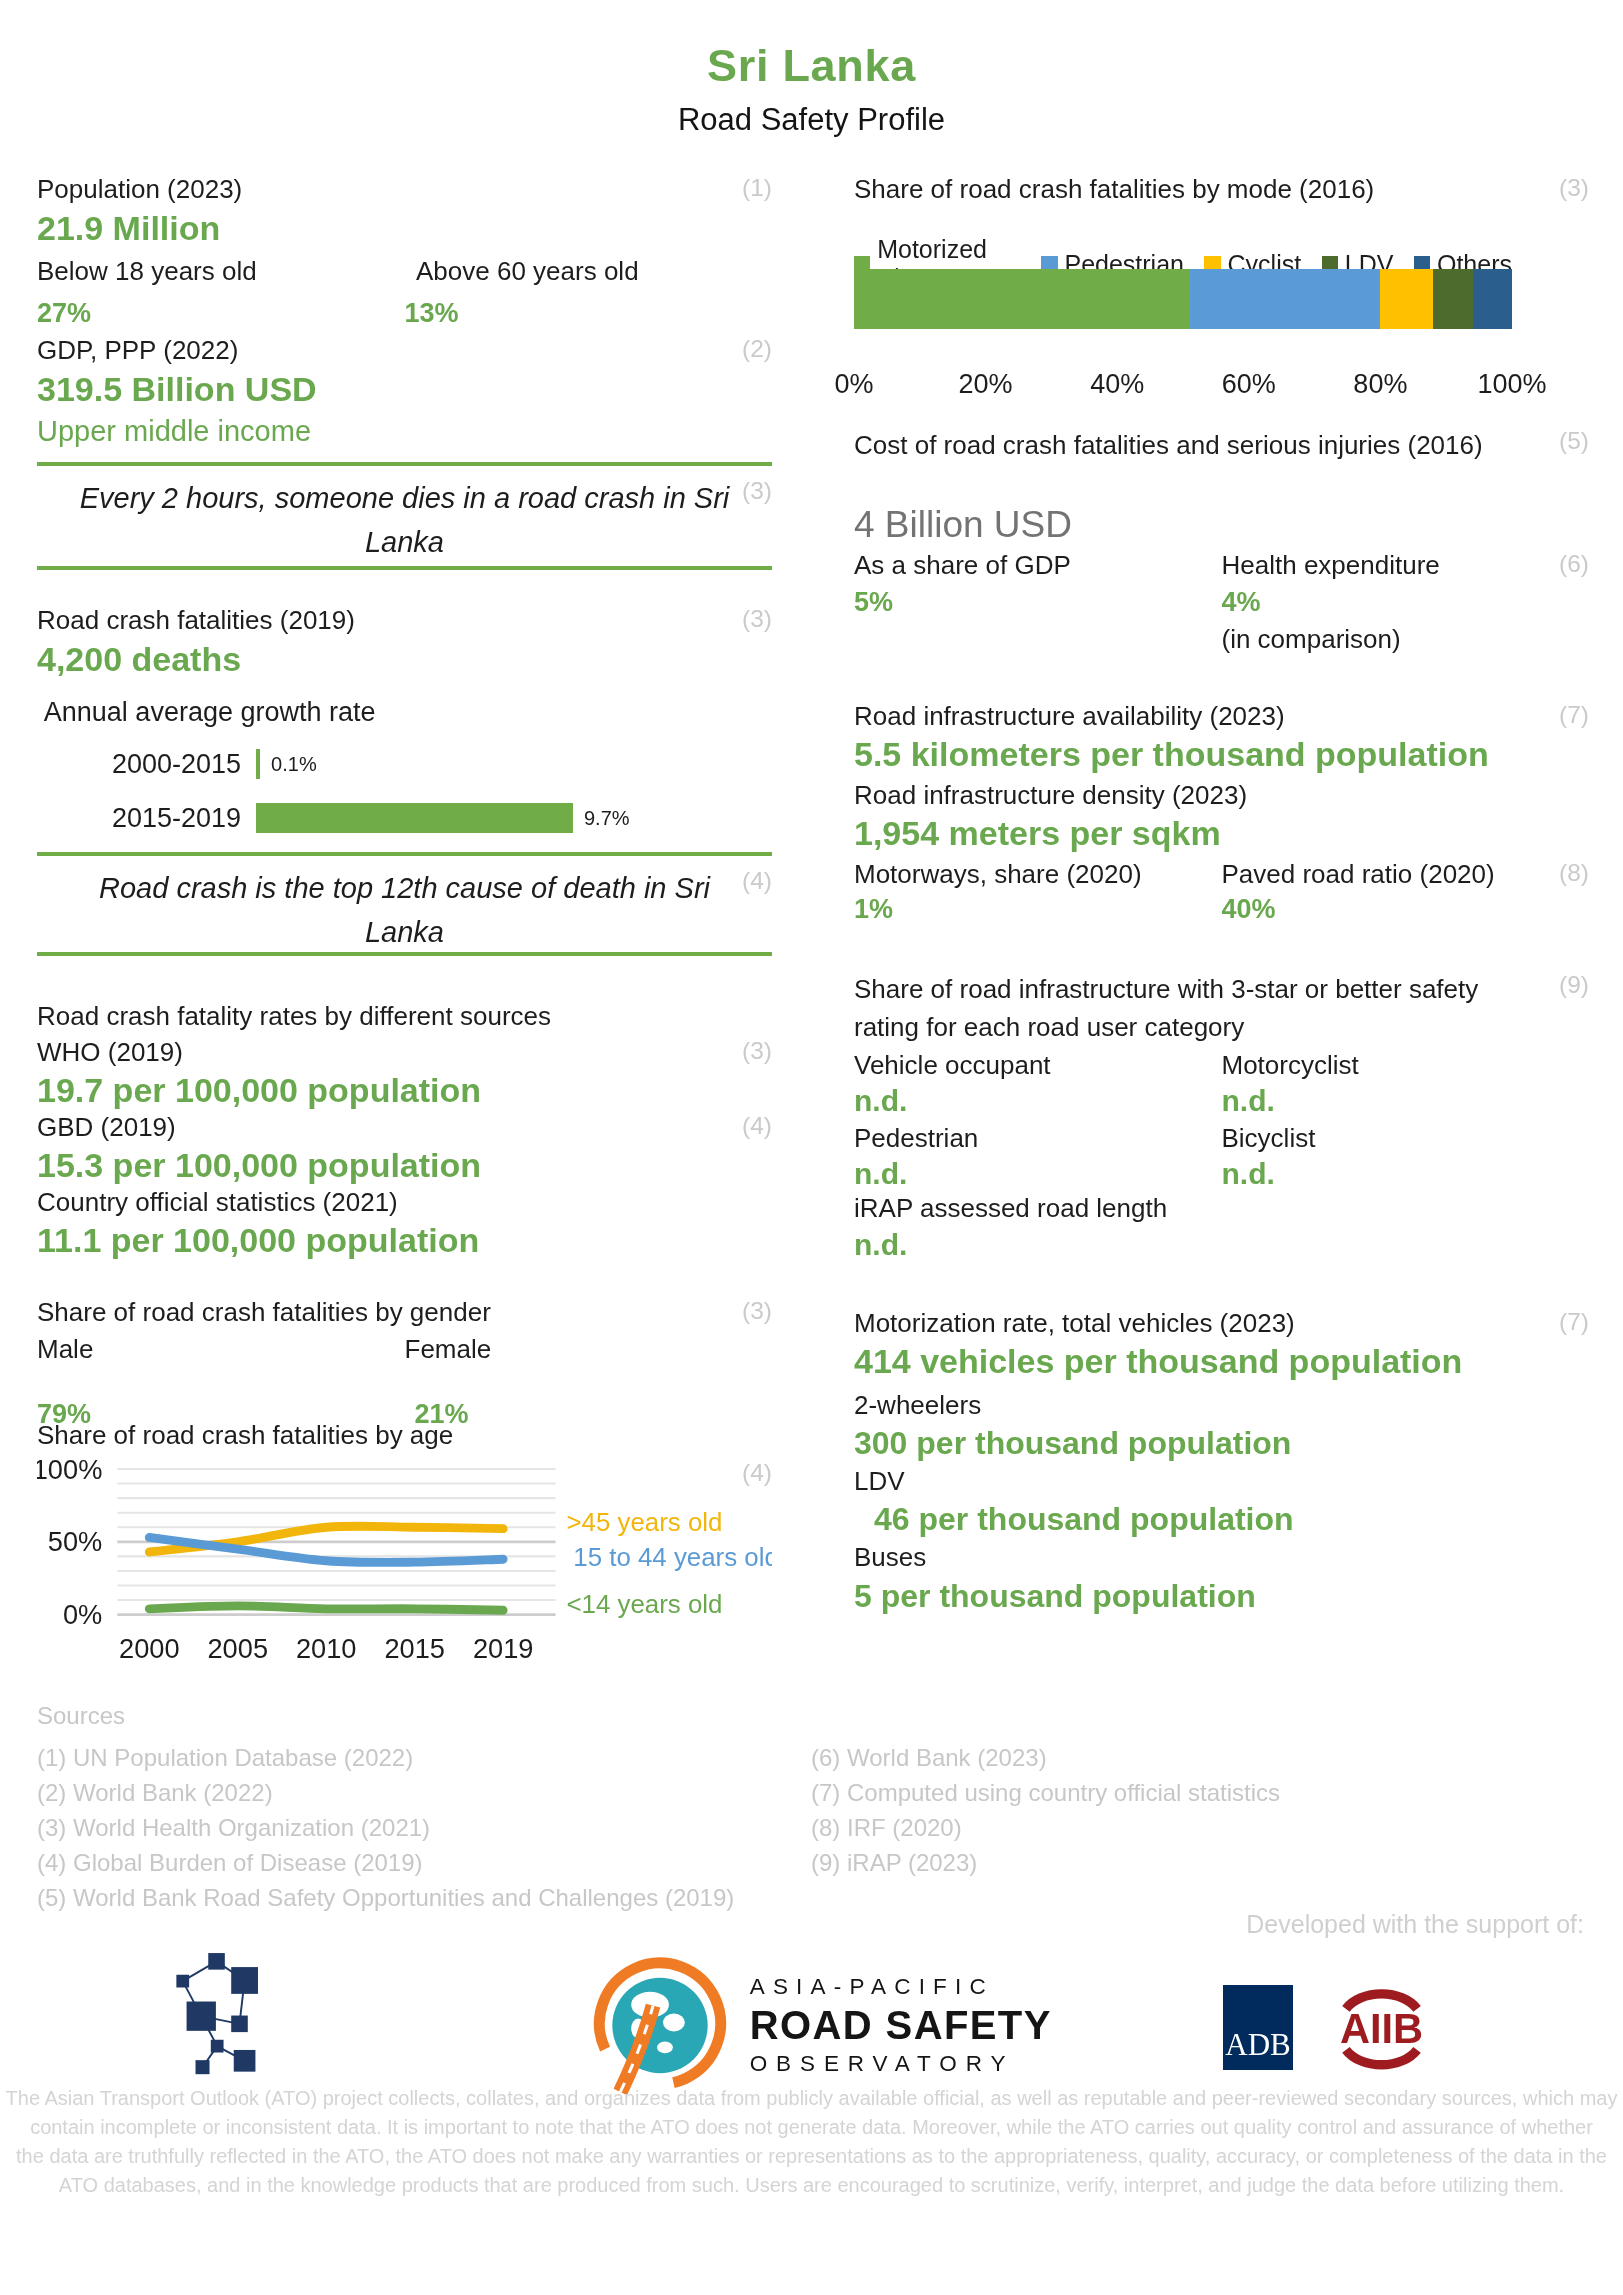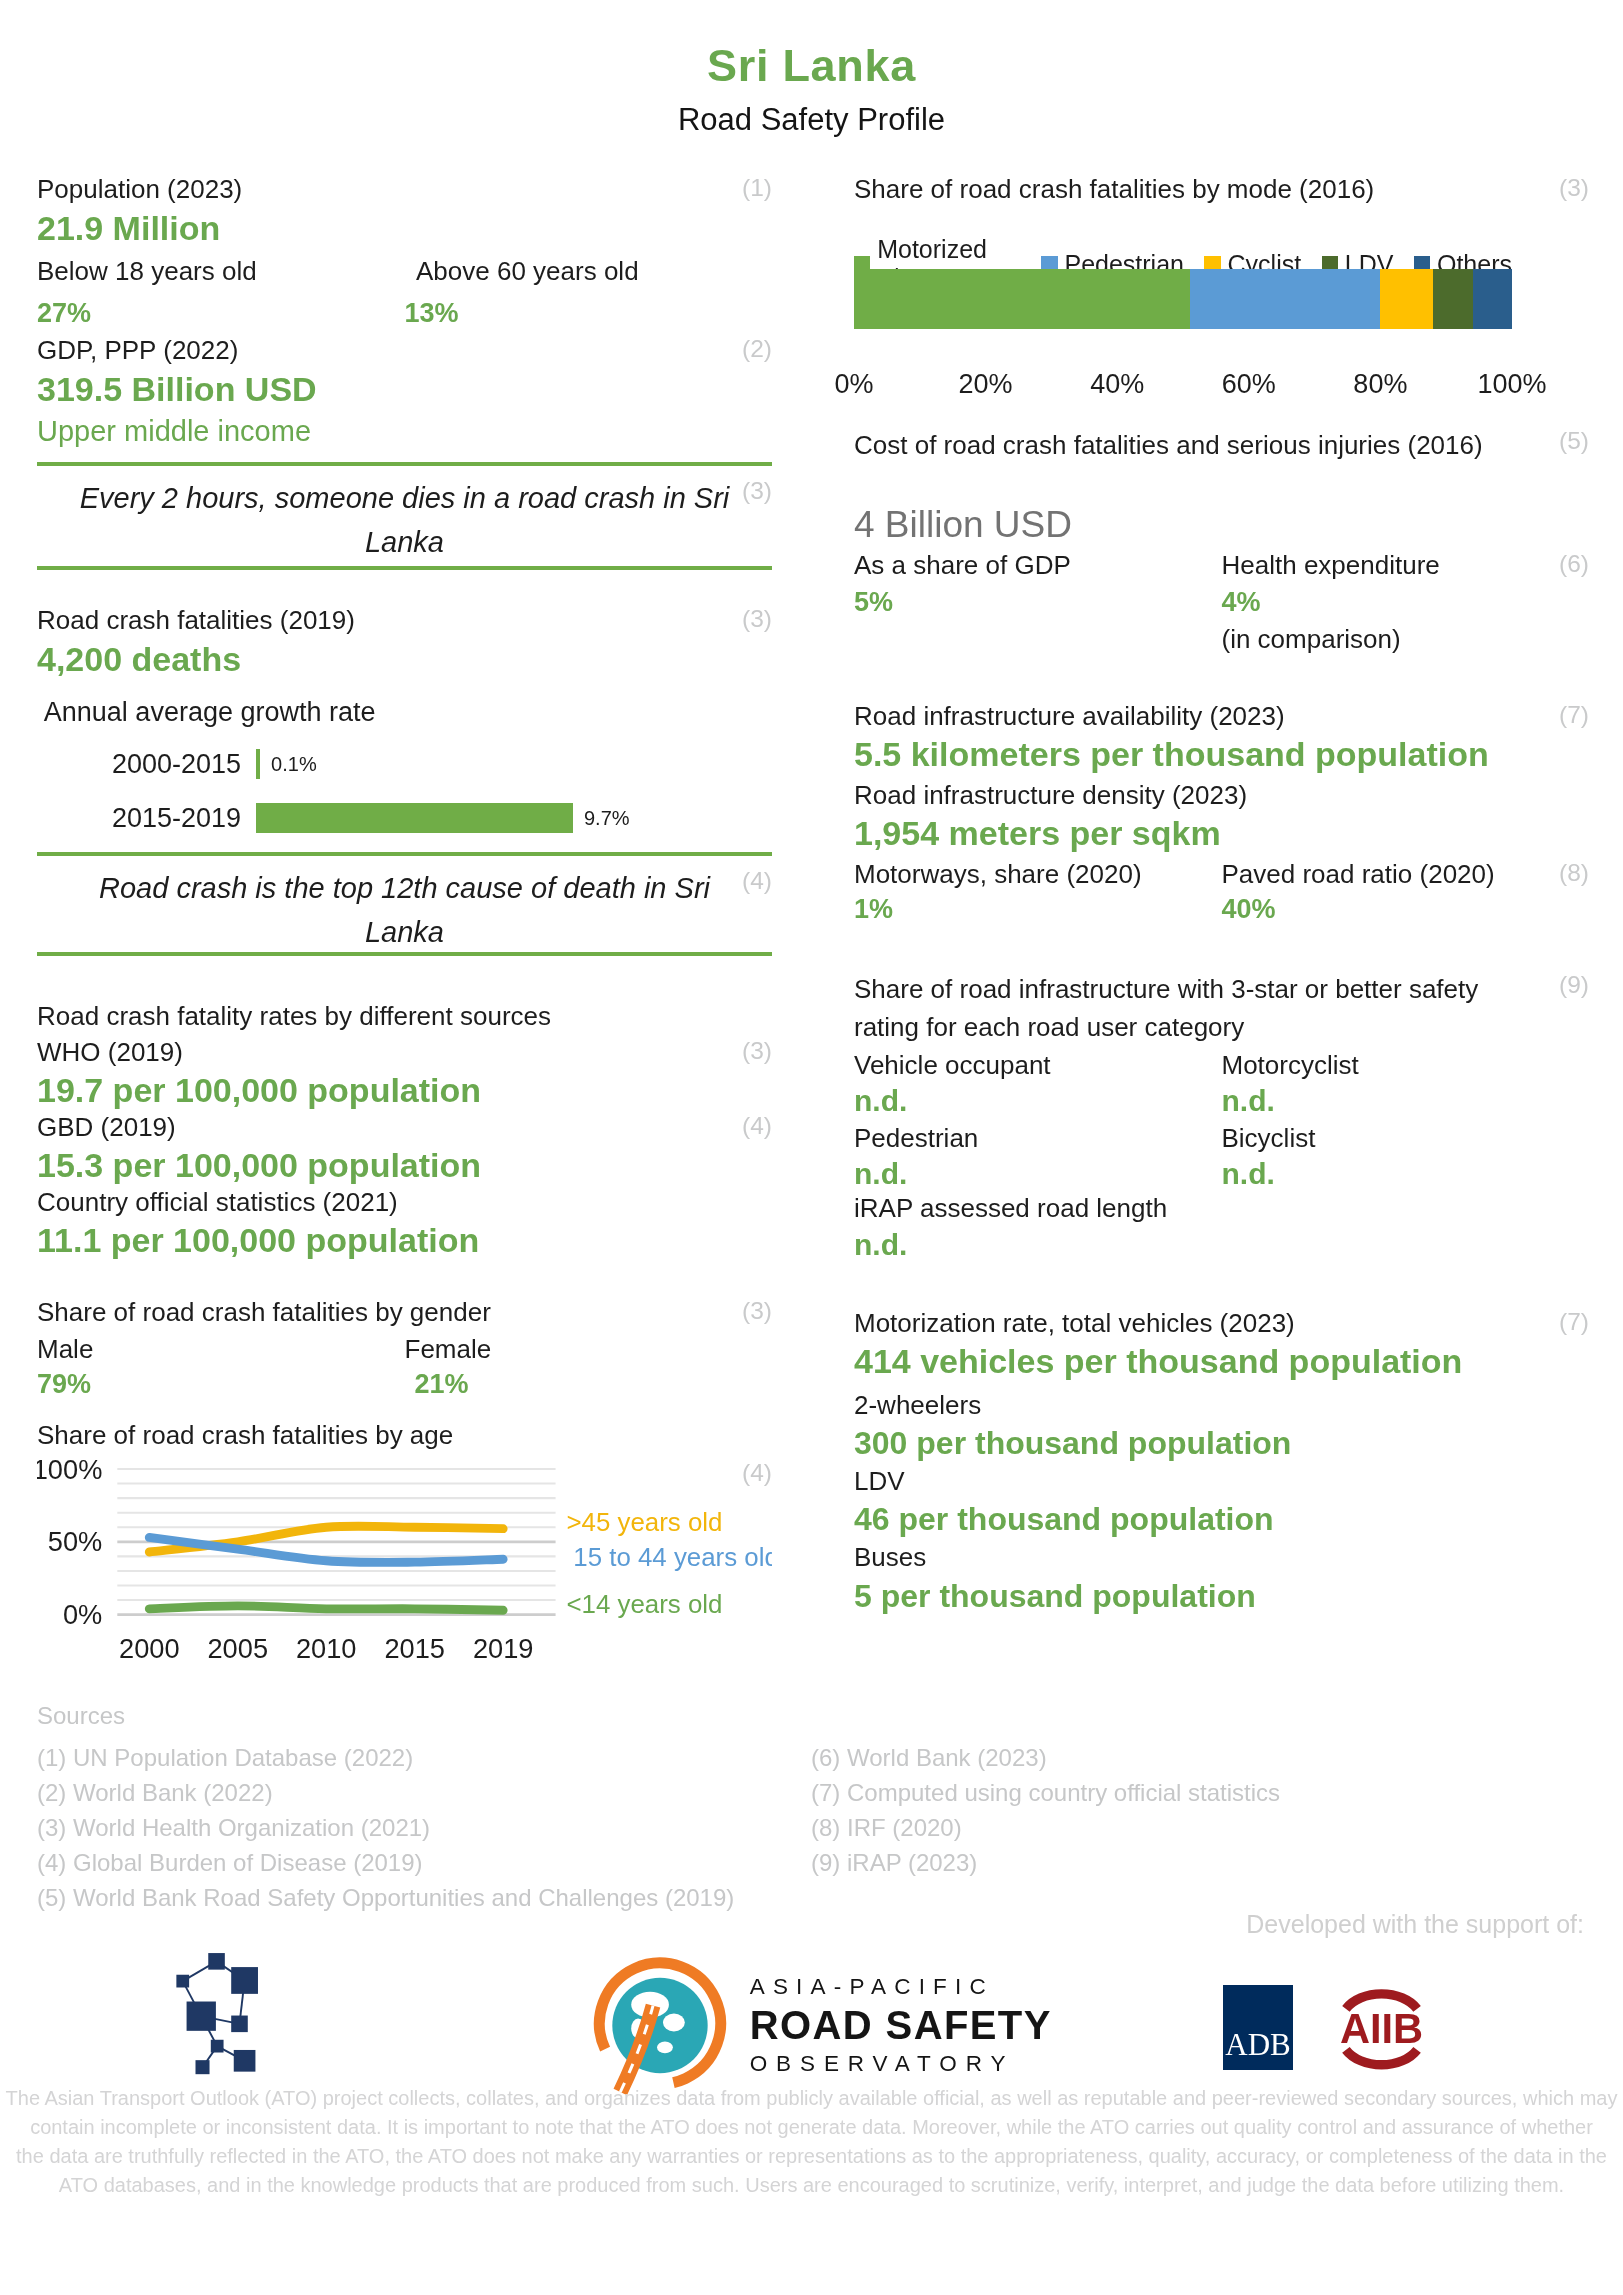--- a/index.html
+++ b/index.html
@@ -139,21 +139,21 @@
     <div class="al big" style="top:1054px;">11.1 per 100,000 population</div>
 
     <div class="al" style="top:1130px;">
       <span class="lbl">Share of road crash fatalities by gender</span>
       <span class="ref">(3)</span>
     </div>
     <div class="al pair" style="top:1167px;">
       <div class="lbl">Male</div>
       <div class="lbl">Female</div>
     </div>
-    <div class="al pair" style="top:1202px;gap:20px;">
+    <div class="al pair" style="top:1232px;gap:20px;">
       <div class="mid">79%</div>
       <div class="mid">21%</div>
     </div>
 
     <div class="al lbl" style="top:1253px;">Share of road crash fatalities by age</div>
     <span class="ref" style="top:1292px;">(4)</span>
     <svg class="al" style="top:1280px;" width="736" height="225" viewBox="0 0 1080 330">
         <line x1="118" y1="246" x2="762" y2="246" stroke="#cdcdcd" stroke-width="4"></line>
         <line x1="118" y1="224.6" x2="762" y2="224.6" stroke="#e5e5e5" stroke-width="3"></line>
         <line x1="118" y1="203.2" x2="762" y2="203.2" stroke="#e5e5e5" stroke-width="3"></line>
@@ -287,21 +287,21 @@
     <div class="al nd" style="top:1061px;">n.d.</div>
 
     <div class="al" style="top:1141px;">
       <span class="lbl">Motorization rate, total vehicles (2023)</span>
       <span class="ref">(7)</span>
     </div>
     <div class="al big" style="top:1175px;">414 vehicles per thousand population</div>
     <div class="al lbl" style="top:1223px;">2-wheelers</div>
     <div class="al big" style="top:1258px;font-size:32px;">300 per thousand population</div>
     <div class="al lbl" style="top:1299px;">LDV</div>
-    <div class="al big" style="top:1334px;font-size:32px;">46 per thousand population</div>
+    <div class="al big" style="top:1334px;font-size:32px;margin-left:20px;">46 per thousand population</div>
     <div class="al lbl" style="top:1375px;">Buses</div>
     <div class="al big" style="top:1411px;font-size:32px;">5 per thousand population</div>
   </div>
 
   <div class="sources">
     <div class="src">Sources</div>
     <div class="src src-col-left">
         <div>(1) UN Population Database (2022)</div>
         <div>(2) World Bank (2022)</div>
         <div>(3) World Health Organization (2021)</div>

